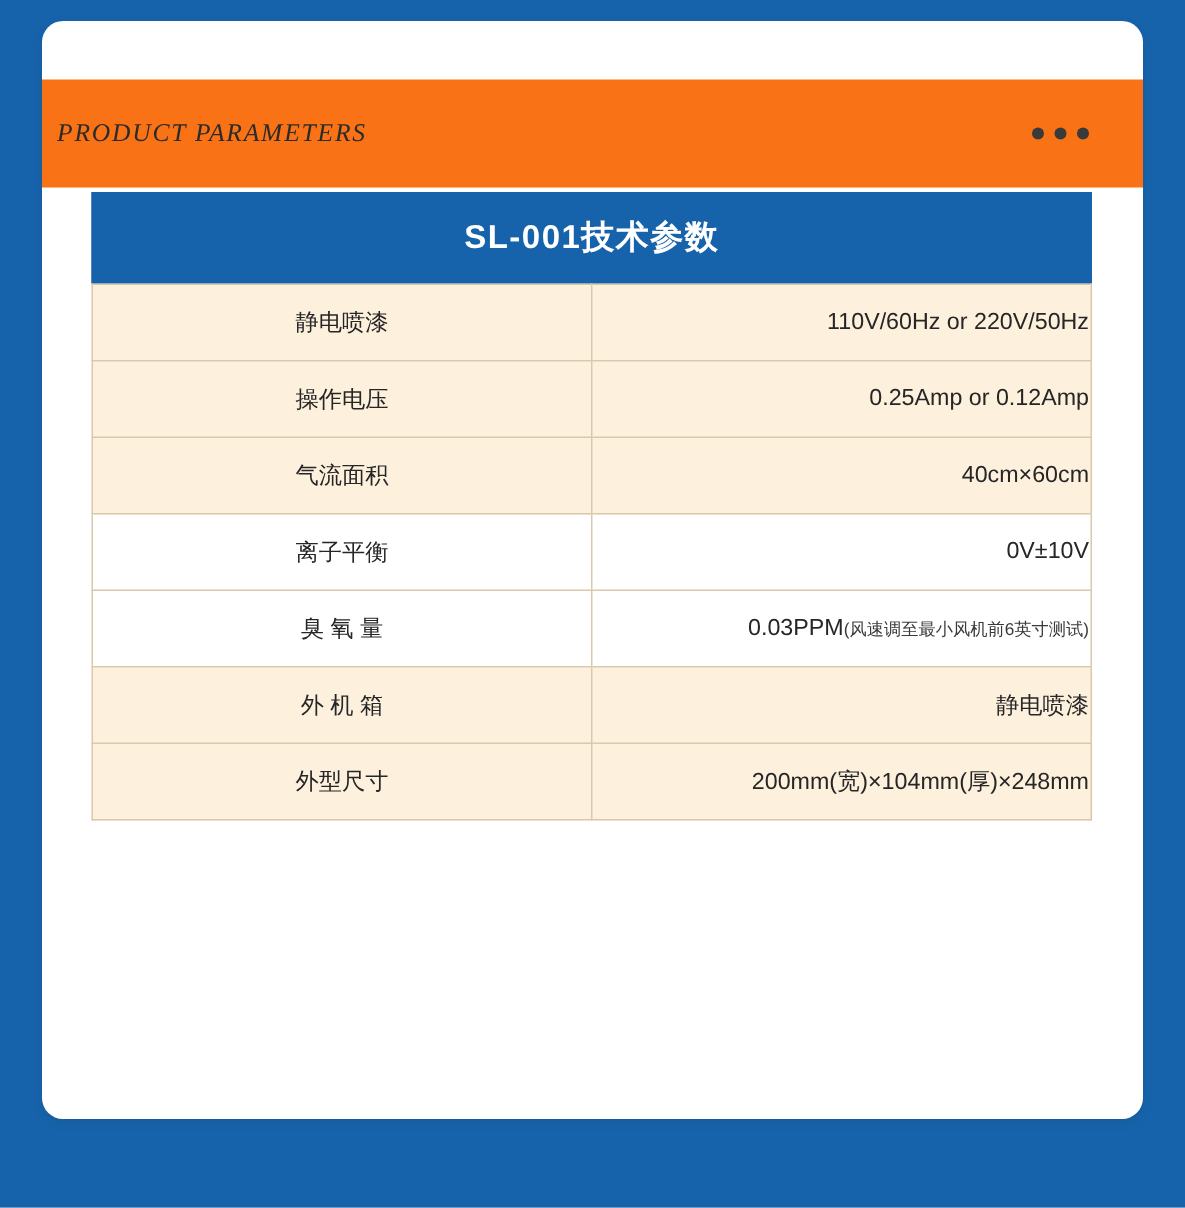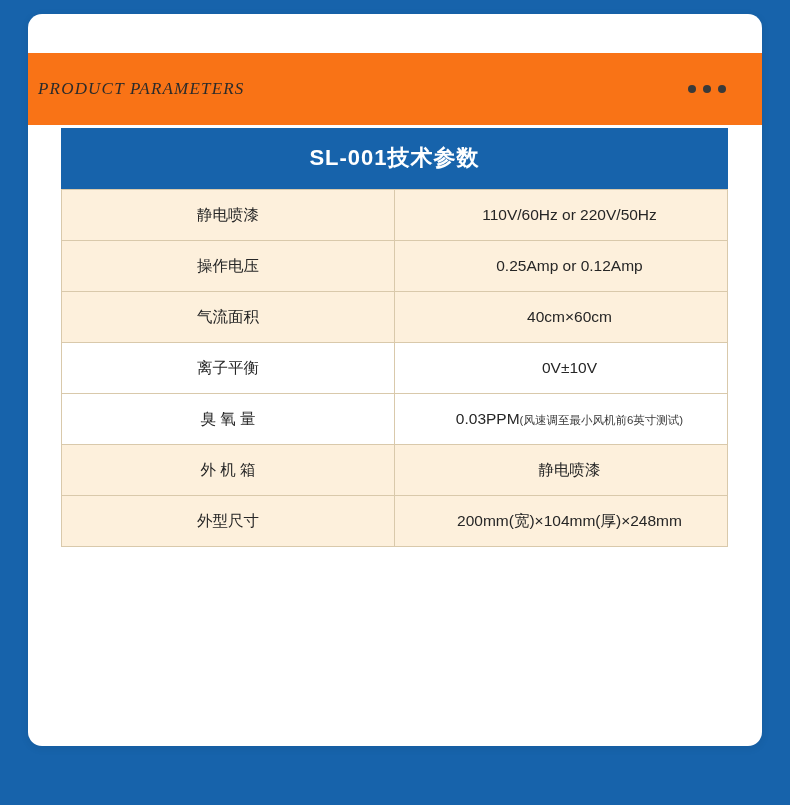--- a/index.html
+++ b/index.html
@@ -93,21 +93,21 @@
     color: #262626;
     vertical-align: middle;
   }
   td.label {
     width: 333px;
     text-align: center;
     padding: 0 8px;
   }
   td.value {
     padding-left: 18px;
-    text-align: center;
+    text-align: right;
   }
   tr.odd td { background: #fdf0dc; }
   tr.even td { background: #ffffff; }
   td .note {
     font-size: 11.5px;
     color: #3a3a3a;
   }
 </style>
 </head>
 <body>

